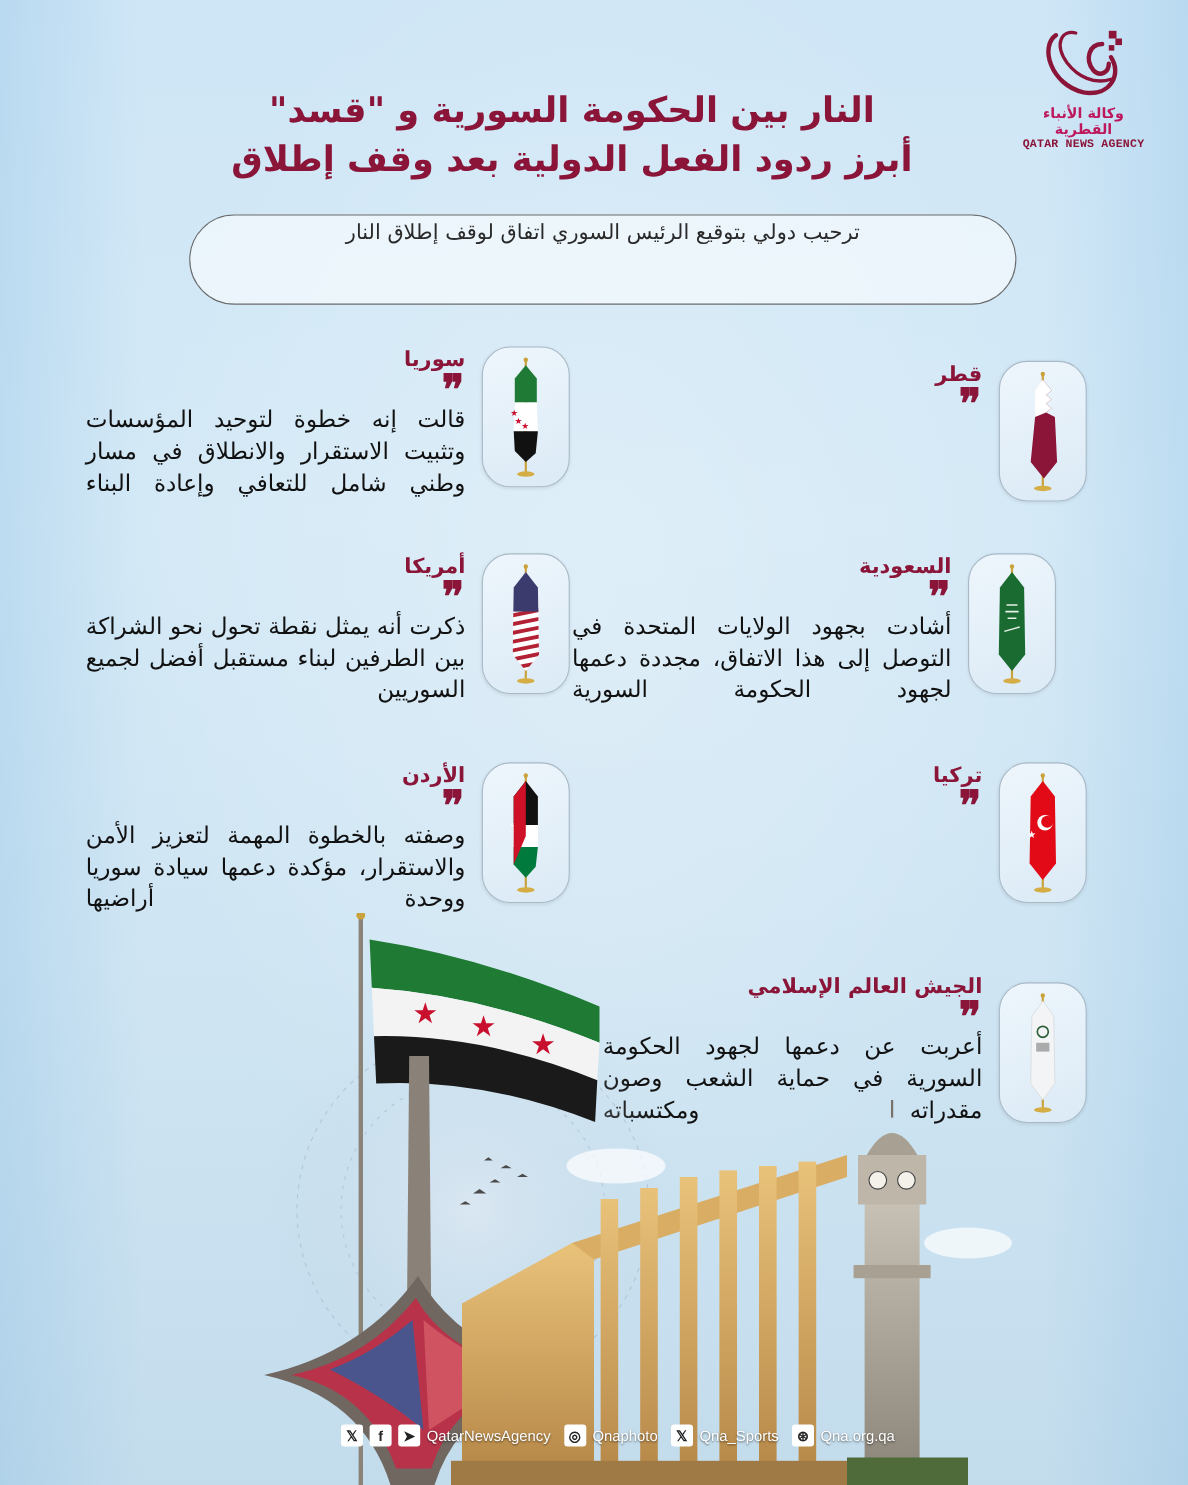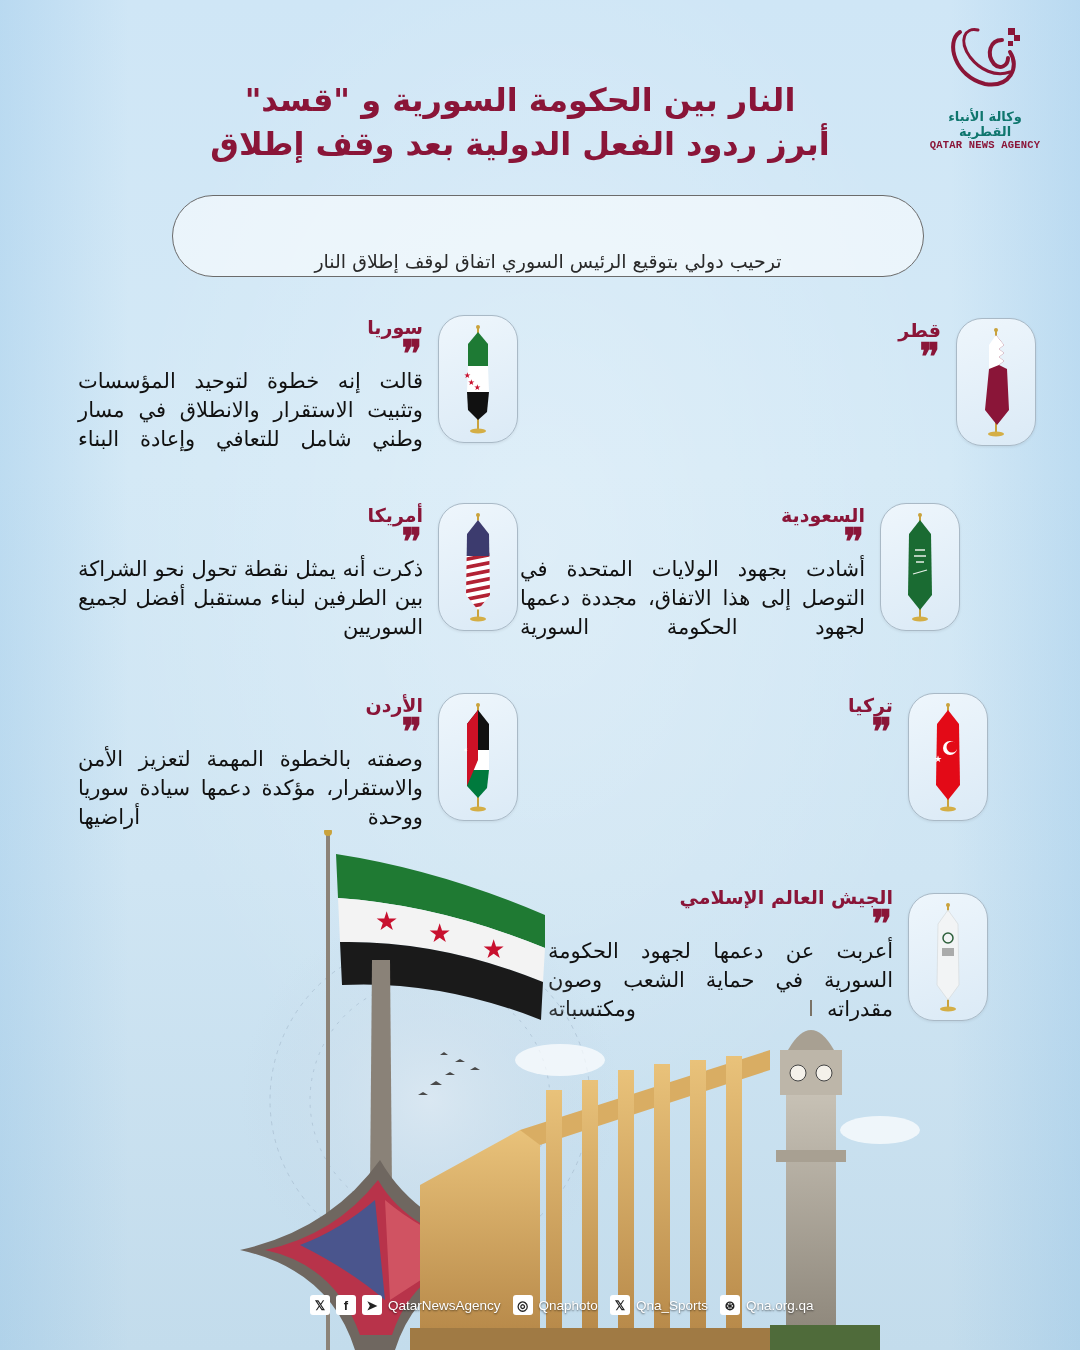--- a/index.html
+++ b/index.html
@@ -12,35 +12,35 @@
   }
   .vignette {
     position: absolute; inset: 0;
     background: radial-gradient(ellipse at 50% 40%, rgba(255,255,255,0.25) 0%, rgba(255,255,255,0) 55%),
                 linear-gradient(90deg, rgba(120,180,225,0.25) 0%, rgba(120,180,225,0) 12%, rgba(120,180,225,0) 88%, rgba(120,180,225,0.25) 100%);
     pointer-events: none;
   }
   
   .logo { position: absolute; left: 920px; top: 22px; width: 130px; text-align: center; }
   .logo svg { display: block; margin: 0 auto; }
-  .logo .ar { font-size: 13px; font-weight: bold; color: #0f766e; direction: rtl; margin-top: 15px; }
+  .logo .ar { font-size: 13px; font-weight: bold; color: #be185d; direction: rtl; margin-top: 2px; }
   .logo .en { font-family: Liberation Mono, monospace; font-size: 10.5px; font-weight: bold; color: #8a1538; letter-spacing: 0.2px; }
 
   
   .title {
     position: absolute; left: 200px; top: 78px; width: 640px;
     direction: rtl; text-align: center;
     color: #8a1538; font-weight: bold; font-size: 32px; line-height: 44px;
   }
   
   .pill {
     position: absolute; left: 172px; top: 195px; width: 752px; height: 82px;
     border: 1.5px solid #6b6b6b; border-radius: 41px;
     background: rgba(255,255,255,0.55);
-    display: flex; align-items: flex-end; justify-content: center;
+    display: flex; align-items: flex-start; justify-content: center;
     direction: rtl; text-align: center;
     font-size: 19px; line-height: 30px; color: #2a2a2a;
   }
 
   
   .entry { position: absolute; width: 440px; height: 150px; direction: rtl; }
   .flag-card {
     position: absolute; right: 0; top: 0; width: 80px; height: 128px;
     border: 1.5px solid #a9b9c6; border-radius: 26px;
     background: linear-gradient(160deg, #eef6fc 0%, #dbeaf6 100%);
@@ -52,21 +52,21 @@
     color: #8a1538; font-weight: bold; font-size: 19px; line-height: 24px;
   }
   .entry .quote {
     position: absolute; right: 96px; top: 24px;
     color: #8a1538; font-size: 38px; line-height: 30px; font-weight: bold;
     font-family: "DejaVu Serif", serif;
   }
   .entry .text {
     position: absolute; right: 95px; top: 52px; width: 345px;
     font-size: 21px; line-height: 29px; color: #111;
-    text-align: justify; text-align-last: justify; font-family: Liberation Serif, serif;
+    text-align: justify; text-align-last: justify;
   }
 
   
   .art { position: absolute; left: 0; top: 830px; width: 1080px; height: 520px; }
 
   
   .social {
     position: absolute; left: 310px; top: 1291px; height: 28px;
     display: flex; align-items: center; gap: 6px;
     font-family: "Liberation Sans", sans-serif; font-size: 13.5px; color: #fff;
@@ -101,21 +101,21 @@
   <div>النار بين الحكومة السورية و "قسد"</div>
   <div>أبرز ردود الفعل الدولية بعد وقف إطلاق</div>
 </div>
 
 <div class="pill">
   <div>
     <div>ترحيب دولي بتوقيع الرئيس السوري اتفاق لوقف إطلاق النار</div>
   </div>
 </div>
 
-<div class="entry" style="left:548px; top:318px;margin-left:48px;">
+<div class="entry" style="left:548px; top:328px;">
   <div class="flag-card">
     <svg width="50" height="115" viewBox="0 0 50 115">
       <line x1="25" y1="5" x2="25" y2="108" stroke="#c9a23c" stroke-width="2"></line>
       <circle cx="25" cy="5" r="2" fill="#c9a23c"></circle>
       <ellipse cx="25" cy="109" rx="8" ry="2.5" fill="#d4ae45"></ellipse>
       <path d="M25 10 L33 20 L28 24 L33 28 L28 32 L33 36 L28 40 L36 44 L38 85 L26 100 L14 85 L18 44 Z" fill="#8a1538"></path>
       <path d="M25 10 L18 20 L18 44 L28 40 L33 36 L28 32 L33 28 L28 24 L33 20 Z" fill="#fff"></path>
     </svg>
   </div>
   <div class="name">قطر</div>

